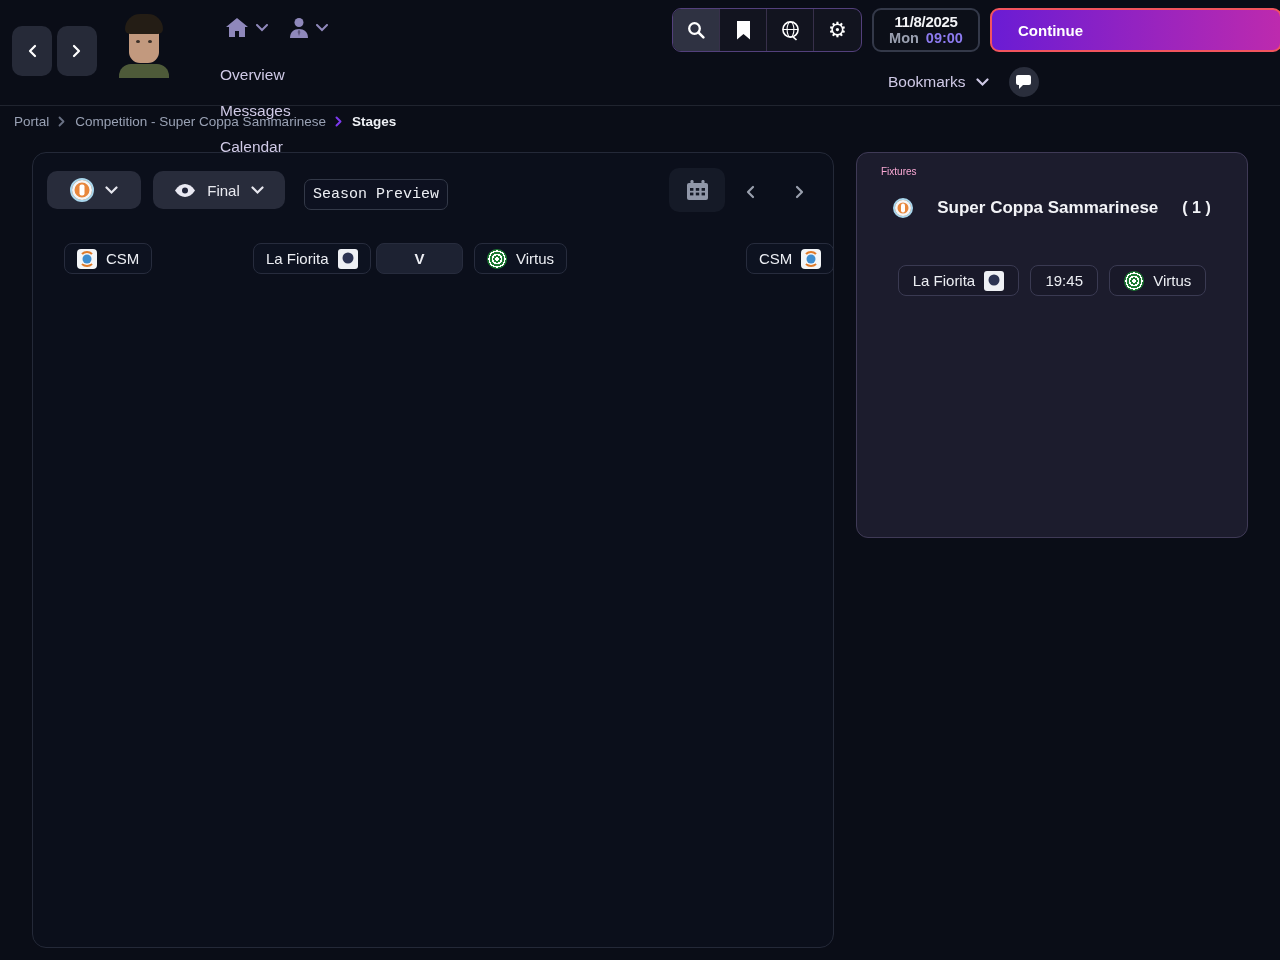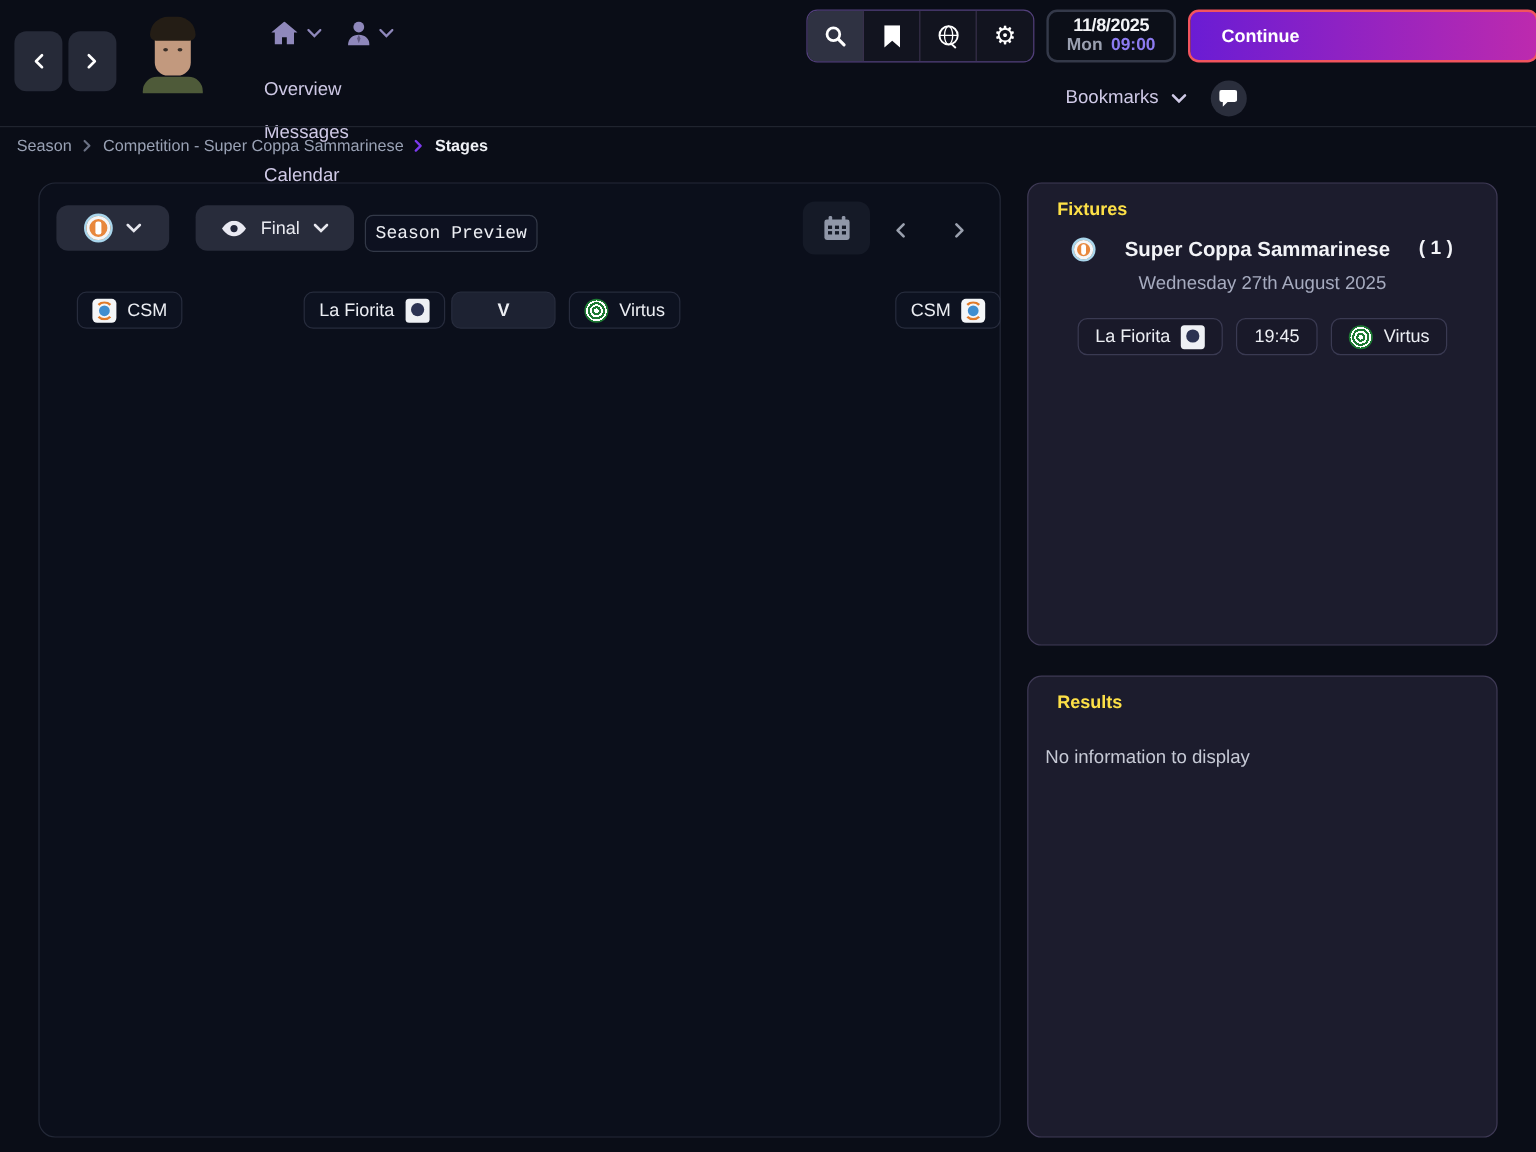--- a/index.html
+++ b/index.html
@@ -60,21 +60,21 @@
     border-top:1px solid #20242f; display:flex; align-items:center; gap:9px;
     padding-left:14px; font-size:13.5px; color:#99a1b4; }
   .bc-current { color:#eef0f5; font-weight:700; }
 
   
   .main-panel { position:absolute; left:32px; top:152px; width:802px; height:796px;
     background:#0b0f1b; border:1px solid #242938; border-radius:14px; }
   .dd { position:absolute; background:#282c3b; border-radius:10px; display:flex;
     align-items:center; justify-content:center; gap:11px; cursor:pointer; color:#e9eaf0; }
   .dd-comp { left:14px; top:18px; width:94px; height:38px; }
-  .dd-stage { left:130px; top:18px; width:132px; height:38px; font-size:15px; }
+  .dd-stage { left:120px; top:18px; width:132px; height:38px; font-size:15px; }
   .season-preview { position:absolute; left:271px; top:26px; width:144px; height:31px;
     border:1px solid #333948; border-radius:7px; display:flex; align-items:center; justify-content:center;
     font-size:15px; color:#eceef3; cursor:pointer; background:#0d1120;font-family:Liberation Mono, monospace; }
   .cal-btn { position:absolute; left:636px; top:15px; width:56px; height:44px; background:#151a27;
     border-radius:10px; display:flex; align-items:center; justify-content:center; cursor:pointer; }
   .pager { position:absolute; top:27px; width:24px; height:24px; display:flex; align-items:center;
     justify-content:center; color:#9aa0ae; cursor:pointer; }
   .pg-prev { left:705px; } .pg-next { left:755px; }
 
   .chip { position:absolute; top:90px; height:31px; border:1px solid #272c3d; border-radius:8px;
@@ -101,21 +101,21 @@
     width:11px; height:11px; border-radius:50%; background:#2c3352; }
   .badge-virtus { width:20px; height:20px; border-radius:50%; flex:none;
     background:radial-gradient(circle at 50% 50%, #ffffff 0 2px, #1d7a33 2px 3.8px,
       #ffffff 3.8px 5.4px, #1d7a33 5.4px 7.2px, #ffffff 7.2px 8.6px, #1d7a33 8.6px 10px); }
 
   
   .side-panel { position:absolute; left:856px; width:392px; background:#1c1c2d;
     border:1px solid #3f3a56; border-radius:12px; }
   .panel-fixtures { top:152px; height:386px; }
   .panel-results { top:563px; height:385px; }
-  .panel-title { position:absolute; left:24px; top:13px; font-size:15px; font-weight:700; color:#fde047; }
+  .panel-title { position:absolute; left:24px; top:13px; font-size:10px; font-weight:400; color:#f9a8d4; }
 
   .fx-header { position:absolute; top:45px; left:0; right:0; display:flex; align-items:center;
     justify-content:center; gap:24px; }
   .fx-comp-name { font-size:17px; font-weight:700; color:#f2f3f7; }
   .fx-leg { font-size:16px; font-weight:700; color:#f2f3f7; }
   .fx-date { position:absolute; top:75px; left:0; width:100%; text-align:center;
     font-size:15.5px; color:#a6abbf; }
   .fx-row { position:absolute; top:112px; left:0; right:0; display:flex; justify-content:center; gap:11px; }
   .fx-chip { height:31px; border:1px solid #3a3a52; border-radius:8px; background:#191929;
     display:flex; align-items:center; gap:9px; padding:0 14px; font-size:15px; color:#eceef3; cursor:pointer; }
@@ -238,21 +238,21 @@
     <span class="chat-btn">
       <span>
         <svg width="15" height="14" viewBox="0 0 15 14">
             <path d="M0 2a2 2 0 0 1 2-2h11a2 2 0 0 1 2 2v6a2 2 0 0 1-2 2H7l-4 4v-4H2a2 2 0 0 1-2-2z" fill="#ffffff"></path>
           </svg>
       </span>
     </span>
   </div>
 
   <div class="breadcrumb">
-    <span>Season</span>
+    <span>Portal</span>
     <span>
       <svg width="8" height="11" viewBox="0 0 8 11">
           <path d="M1.5 1.5l4 4-4 4" fill="none" stroke="#6a7184" stroke-width="1.8" stroke-linecap="round" stroke-linejoin="round"></path>
         </svg>
     </span>
     <span>Competition - Super Coppa Sammarinese</span>
     <span>
       <svg width="8" height="11" viewBox="0 0 8 11">
           <path d="M1.5 1.5l4 4-4 4" fill="none" stroke="#7c3aed" stroke-width="2" stroke-linecap="round" stroke-linejoin="round"></path>
         </svg>
@@ -364,37 +364,32 @@
     <div class="panel-title">Fixtures</div>
 
     <div class="fx-header">
       <span class="badge-coppa sm">
           <span class="statue"></span>
         </span>
       <span class="fx-comp-name">Super Coppa Sammarinese</span>
       <span class="fx-leg">( 1 )</span>
     </div>
 
-    <div class="fx-date">Wednesday 27th August 2025</div>
 
     <div class="fx-row">
       <div class="fx-chip">
         <span>La Fiorita</span>
         <span class="badge-fiorita">
             <span class="dot"></span>
           </span>
       </div>
       <div class="fx-chip time">
         <span>19:45</span>
       </div>
       <div class="fx-chip">
         <span class="badge-virtus"></span>
         <span>Virtus</span>
       </div>
     </div>
   </div>
 
-  <div class="side-panel panel-results">
-    <div class="panel-title">Results</div>
-    <div class="res-empty">No information to display</div>
-  </div>
 
 </div>
 
 </body></html>

